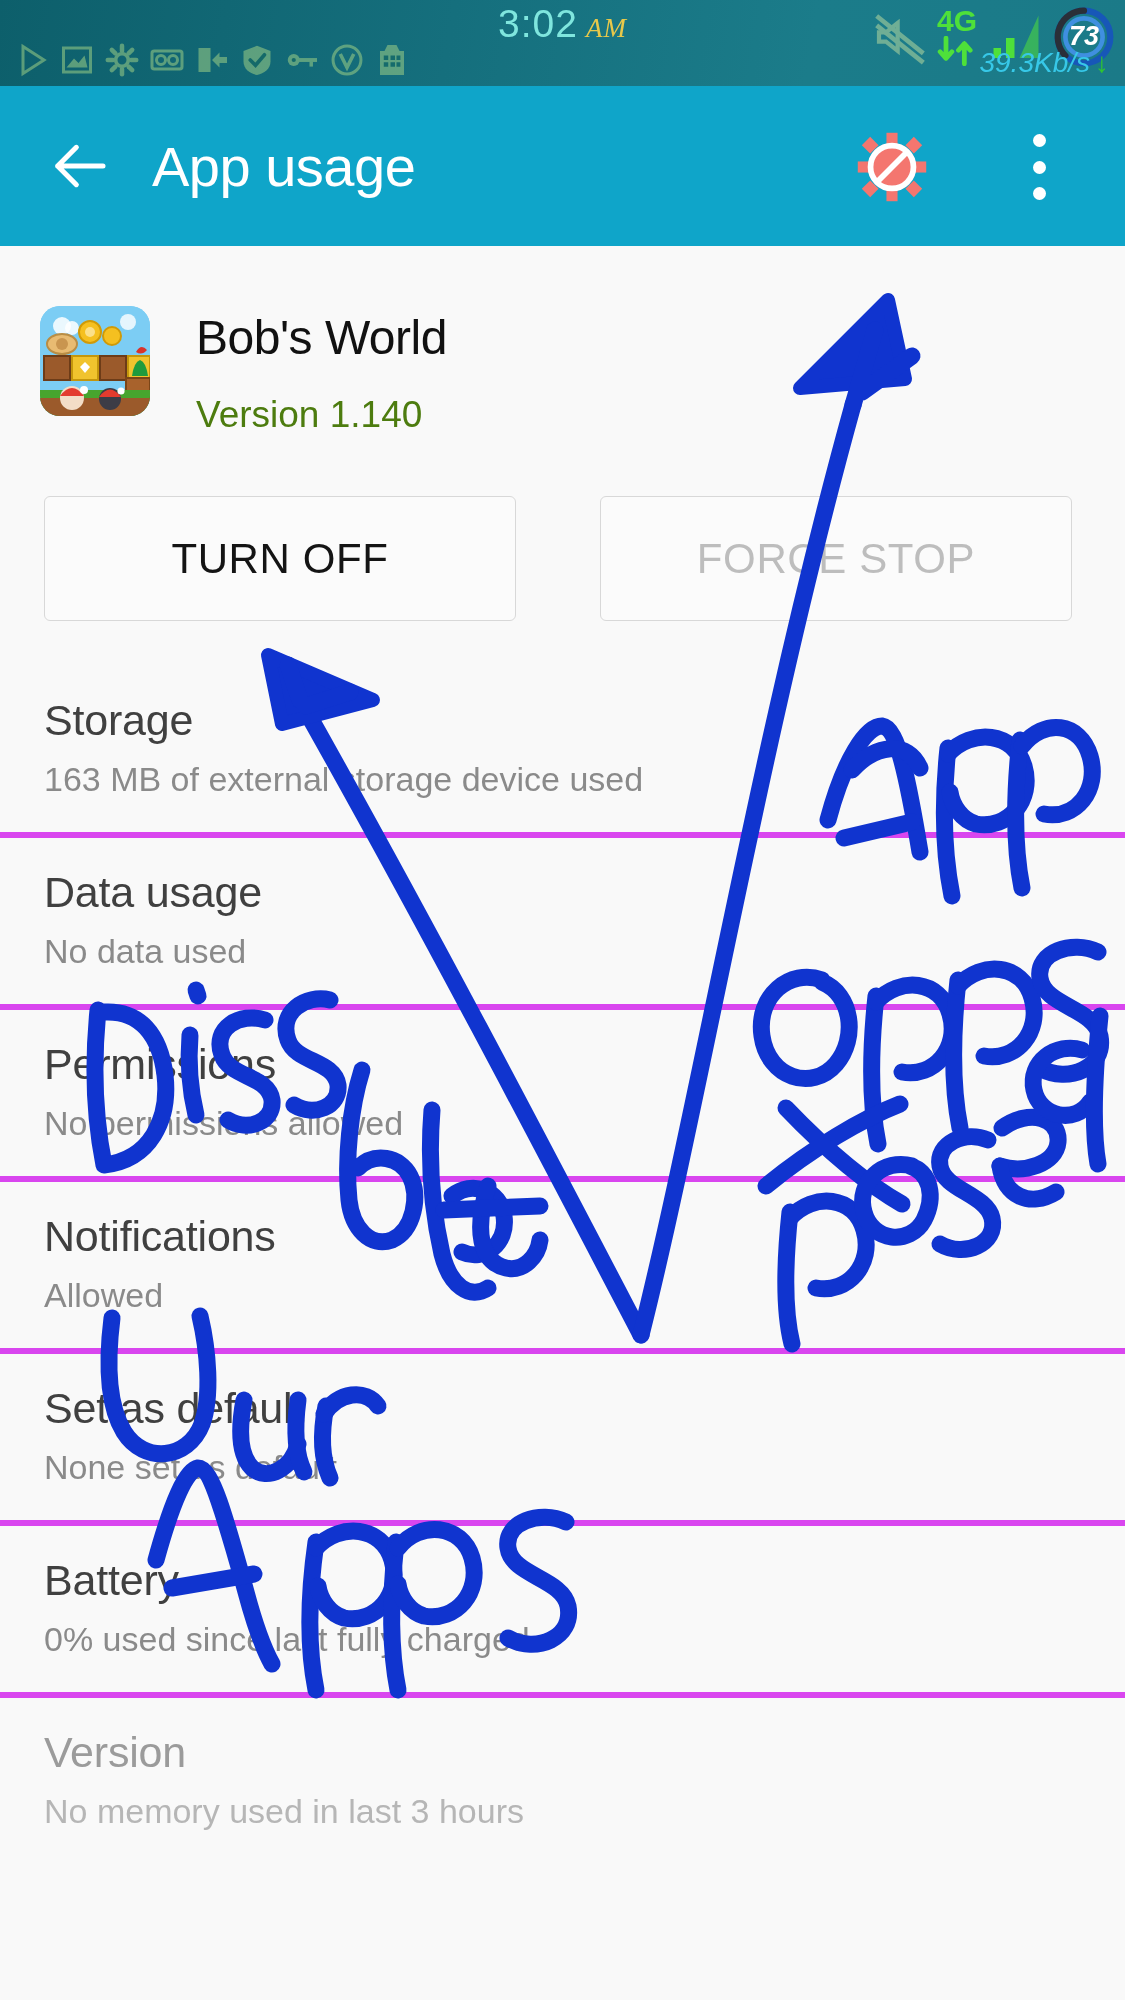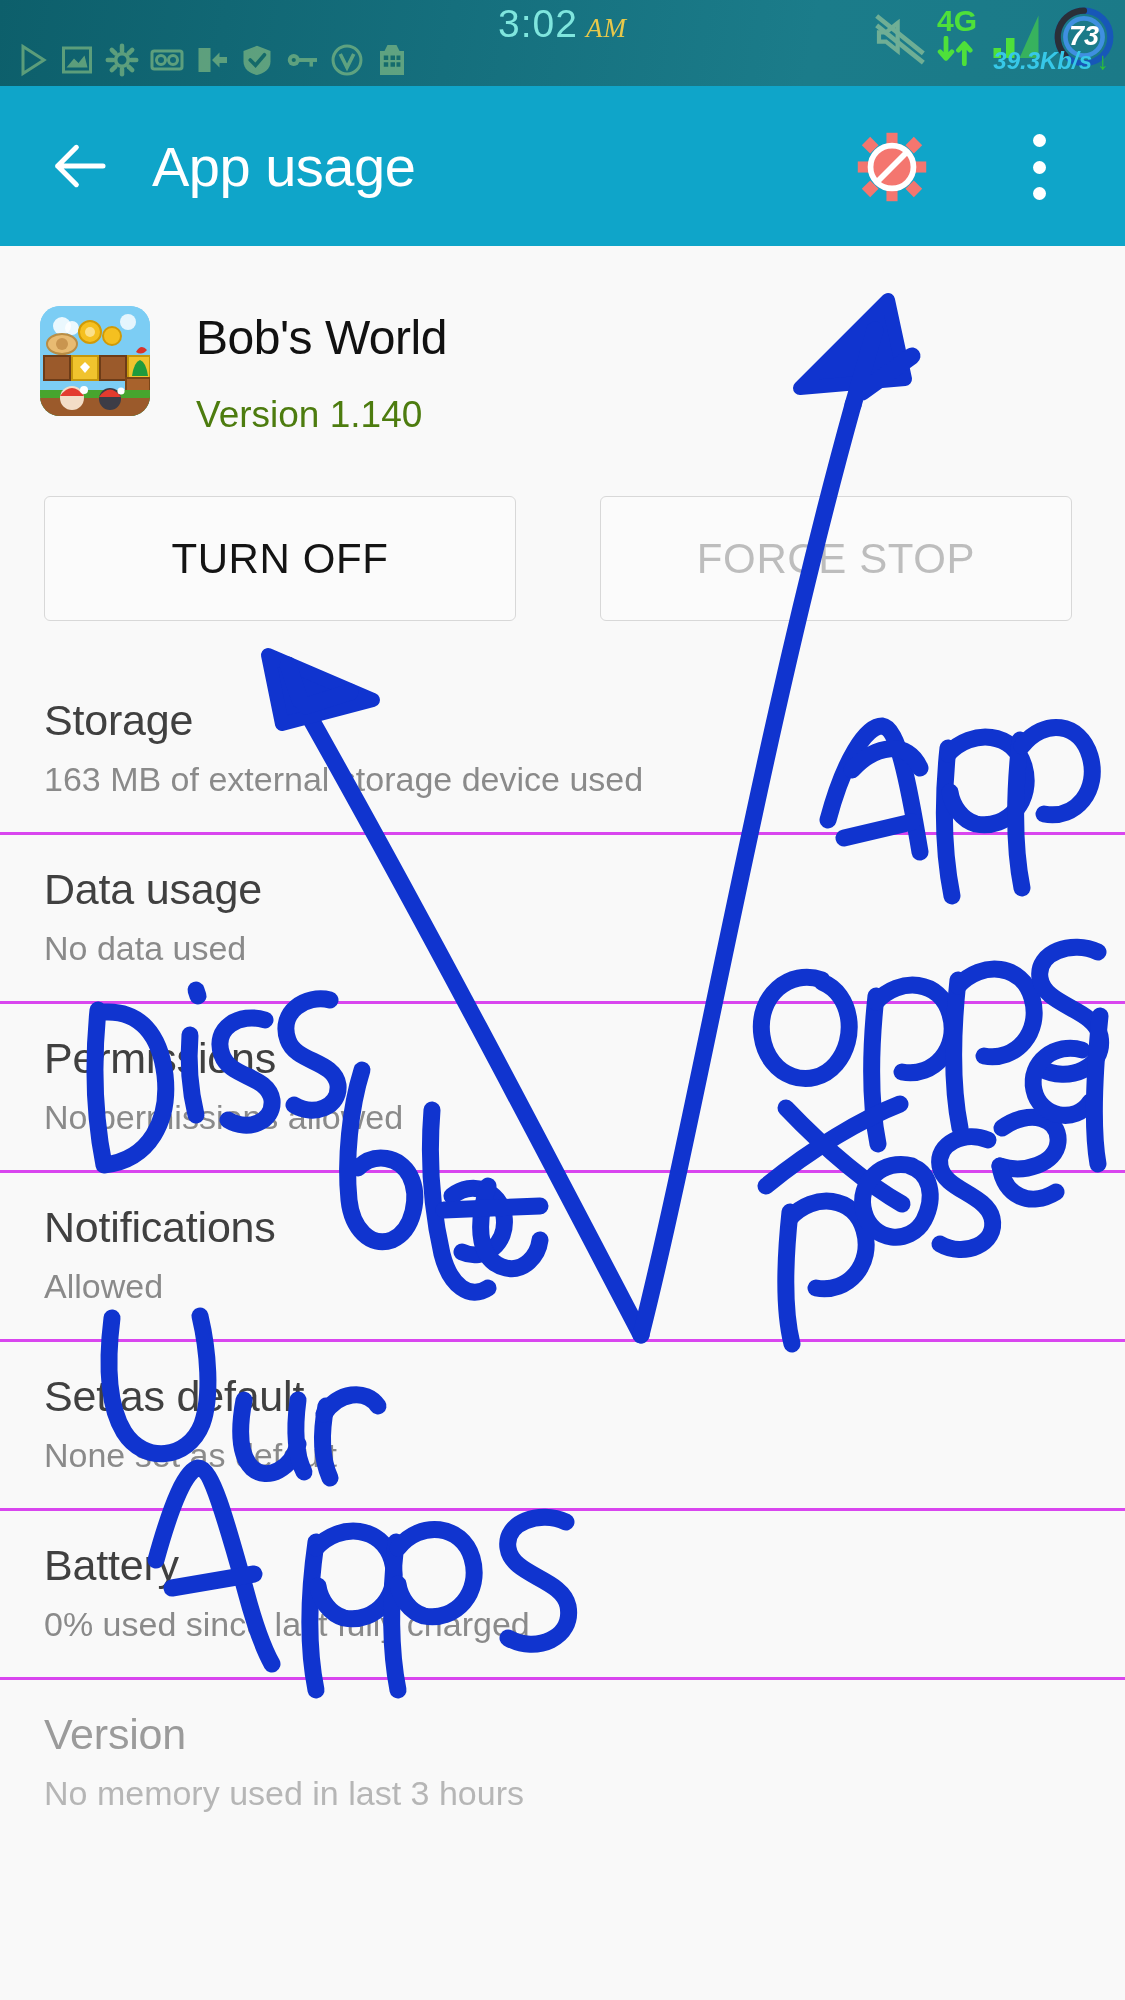--- a/index.html
+++ b/index.html
@@ -24,21 +24,21 @@
   #sb-clock .ampm{ font-size:27px; color:#e7c84a; font-style:italic; font-family:"Liberation Serif",serif; margin-left:8px;}
   #sb-left{
     position:absolute; left:14px; top:42px; display:flex; align-items:center; gap:9px;
   }
   #sb-left .nicon{ width:36px; height:36px; opacity:.55; display:block; }
   #sb-right{
     position:absolute; right:10px; top:2px; display:flex; align-items:center; gap:7px;
   }
   #sb-speed{
     position:absolute; right:16px; top:47px;
-    font-size:24px; color:#37c8e8; font-style:italic; font-weight:bold;
+    font-size:28px; color:#37c8e8; font-style:italic; font-weight:normal;
     font-family:"Liberation Sans", sans-serif; white-space:nowrap;
   }
   #sb-speed .dn{ color:#2fc432; font-style:normal; margin-left:5px; }
   .net4g{ color:#4ee03a; font-weight:bold; font-size:30px; line-height:30px; font-family:"Liberation Sans",sans-serif;}
   .batt-wrap{ position:relative; width:62px; height:62px; }
   .batt-num{
     position:absolute; left:0; top:0; width:62px; height:62px;
     display:flex; align-items:center; justify-content:center;
     font-size:27px; font-weight:bold; color:#ffffff; font-style:italic;
   }
@@ -84,21 +84,21 @@
     position:absolute; top:10px; height:125px; width:472px;
     border:1px solid #d8d8d8; border-radius:6px; background:#fbfbfb;
     display:flex; align-items:center; justify-content:center;
     font-size:42px; letter-spacing:.6px;
   }
   #btn-turn-off{ left:44px; color:#141414; cursor:pointer;}
   #btn-force-stop{ left:600px; color:#bdbdbd; }
 
   .list-row{
     position:relative; height:auto; padding:28px 0 30px 44px;
-    border-top:3px solid #d946ef;
+    border-top:6px solid #d946ef;
   }
   .list-row:first-of-type{ border-top:none; }
   .row-title{ font-size:43px; color:#404040; line-height:52px; letter-spacing:-.2px;}
   .row-sub{ font-size:34px; color:#8a8a8a; line-height:46px; margin-top:10px; }
   .list-row.dim .row-title{ color:#9b9b9b; }
   .list-row.dim .row-sub{ color:#b6b6b6; }
 
   
   #annot{
     position:absolute; left:0; top:0; width:1125px; height:2000px;

